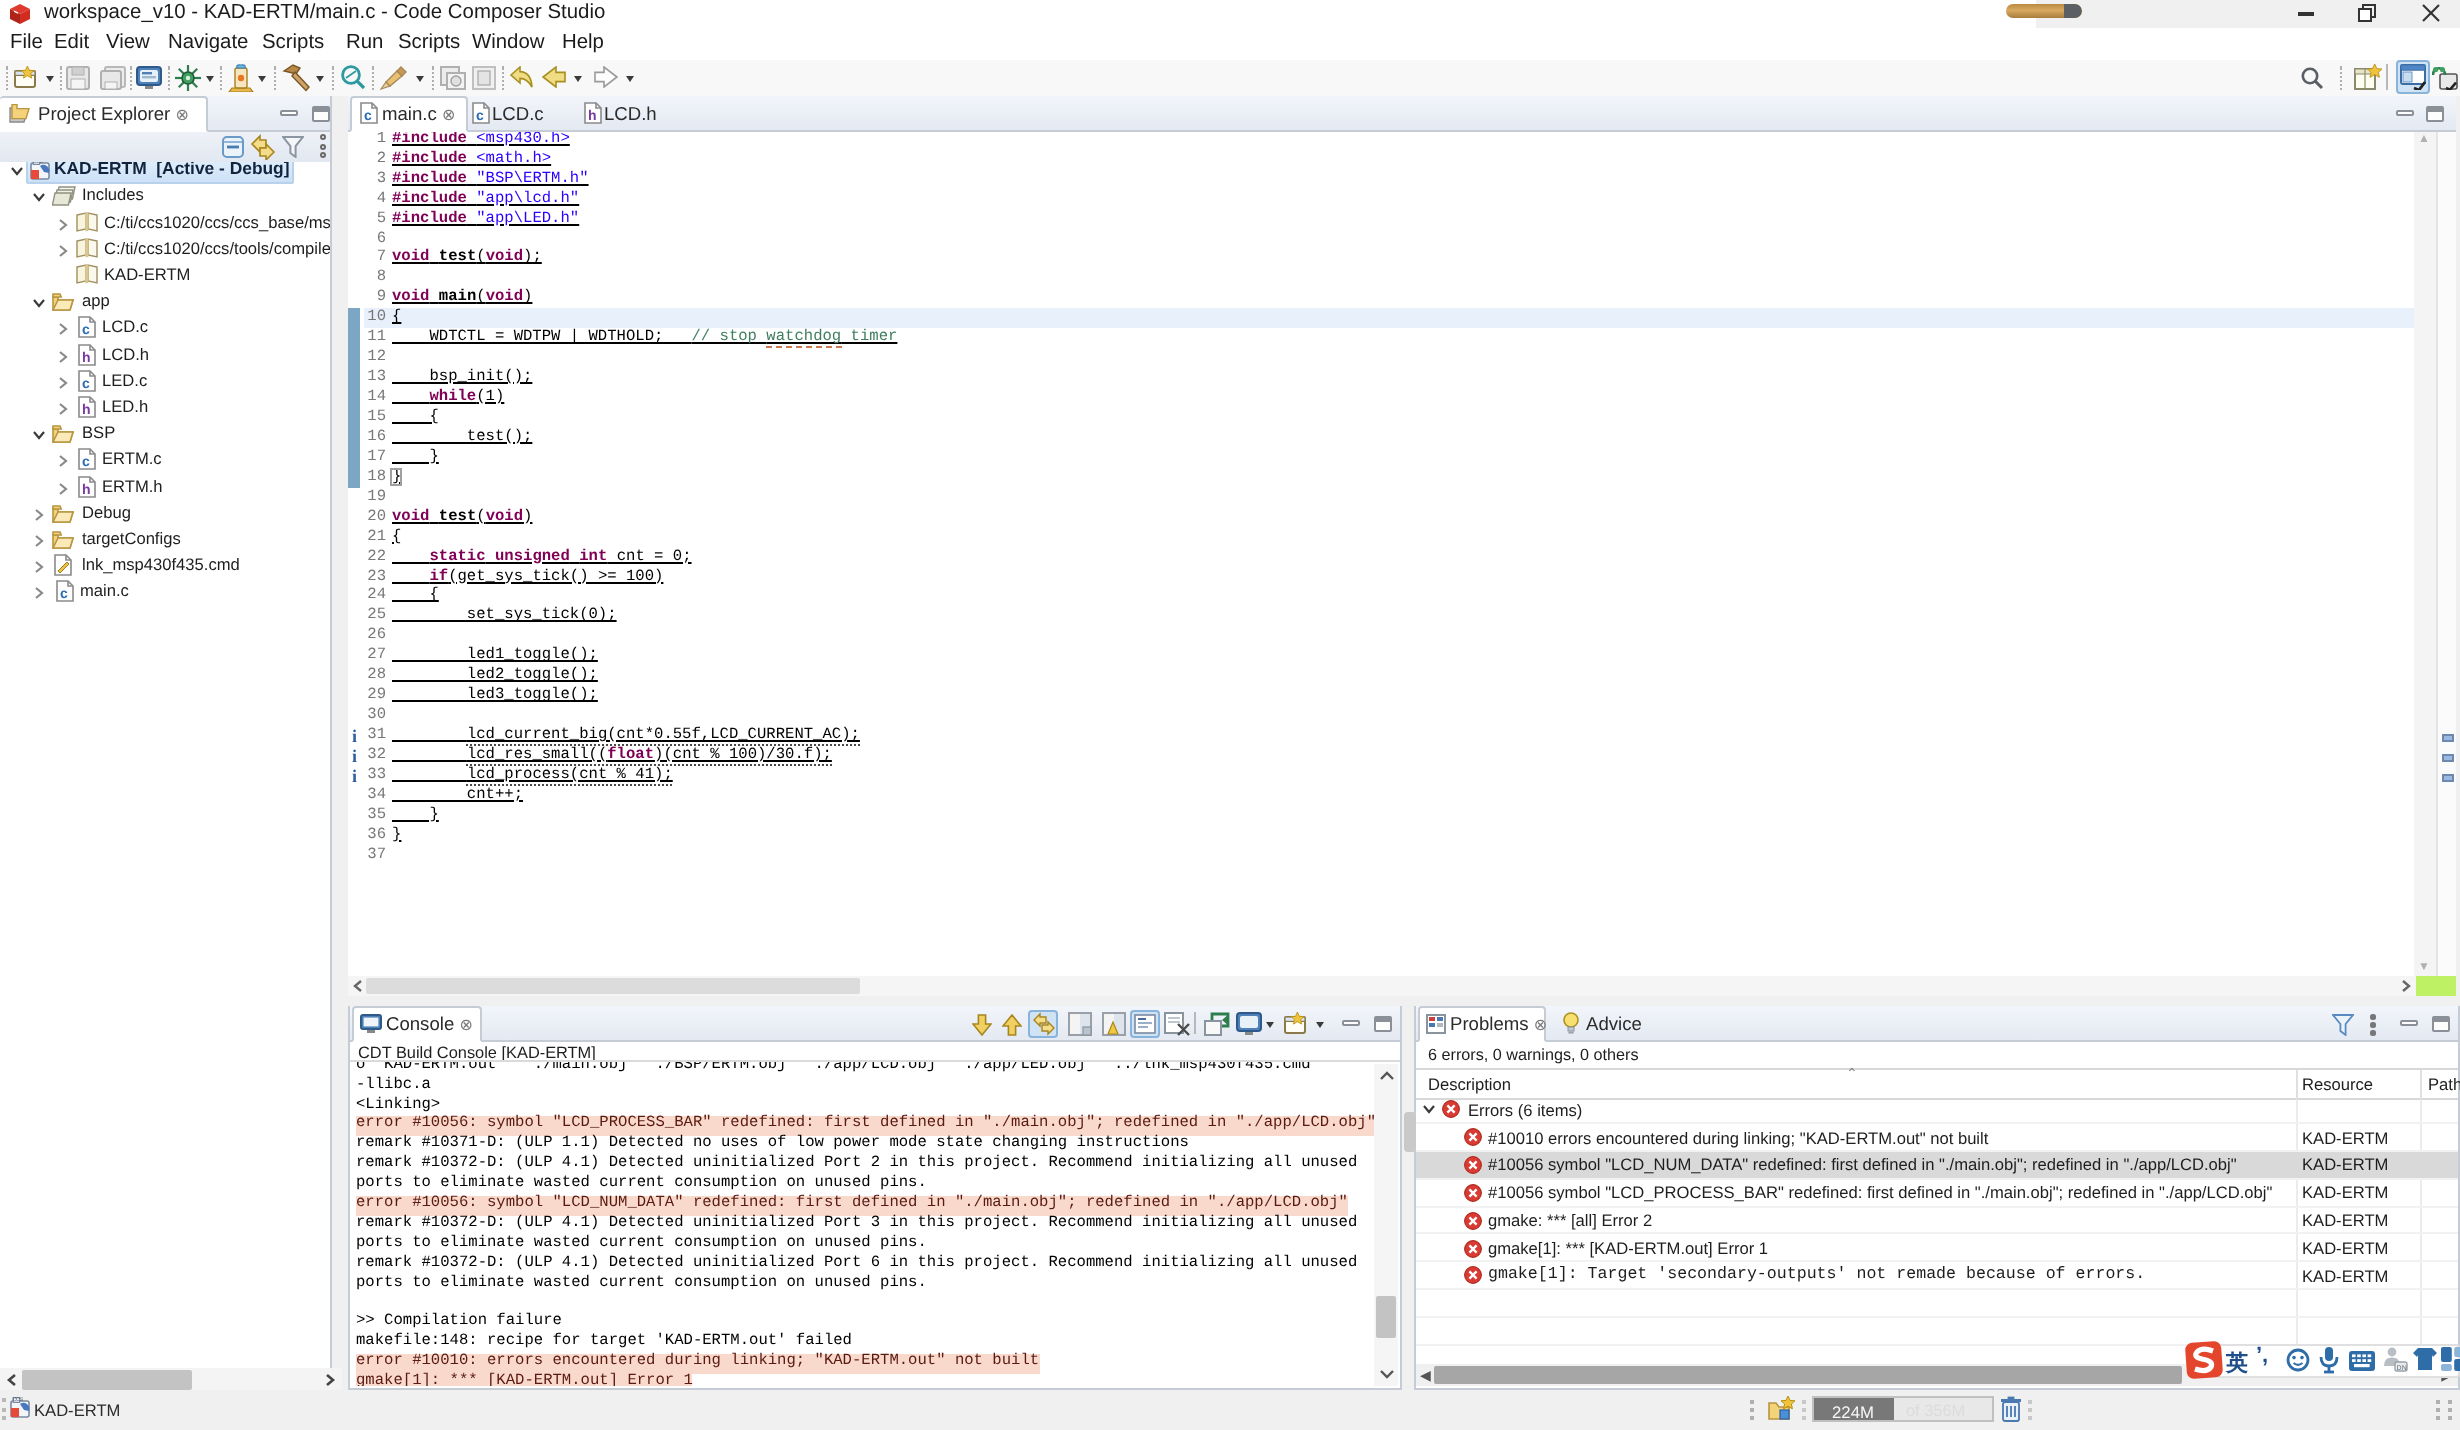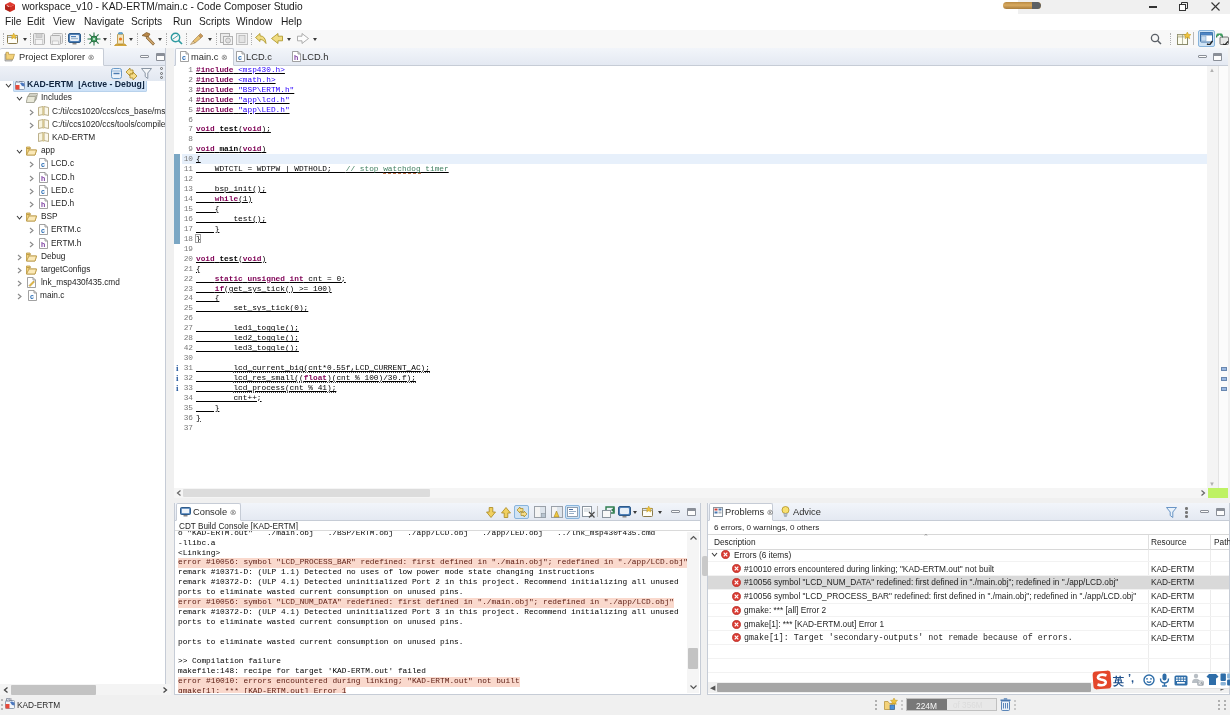--- a/index.html
+++ b/index.html
@@ -509,21 +509,21 @@
 <div class="codeline" style="top:217.51px;">    <span class="kw">if</span>(get_sys_tick() &gt;= 100)</div>
 <div class="lnum" style="top:227.45px;">24</div>
 <div class="codeline" style="top:227.45px;">    {</div>
 <div class="lnum" style="top:237.39px;">25</div>
 <div class="codeline" style="top:237.39px;">        set_sys_tick(0);</div>
 <div class="lnum" style="top:247.33px;">26</div>
 <div class="lnum" style="top:257.27px;">27</div>
 <div class="codeline" style="top:257.27px;">        led1_toggle();</div>
 <div class="lnum" style="top:267.21px;">28</div>
 <div class="codeline" style="top:267.21px;">        led2_toggle();</div>
-<div class="lnum" style="top:277.15px;">42</div>
+<div class="lnum" style="top:277.15px;">29</div>
 <div class="codeline" style="top:277.15px;">        led3_toggle();</div>
 <div class="lnum" style="top:287.09px;">30</div>
 <div class="lnum" style="top:297.03px;">31</div>
 <div class="codeline" style="top:297.03px;">        <span class="dotted">lcd_current_big(cnt*0.55f,LCD_CURRENT_AC);</span></div>
 <div class="lnum" style="top:306.97px;">32</div>
 <div class="codeline" style="top:306.97px;">        <span class="dotted">lcd_res_small((<span class="kw">float</span>)(cnt % 100)/30.f);</span></div>
 <div class="lnum" style="top:316.91px;">33</div>
 <div class="codeline" style="top:316.91px;">        <span class="dotted">lcd_process(cnt % 41);</span></div>
 <div class="lnum" style="top:326.85px;">34</div>
 <div class="codeline" style="top:326.85px;">        cnt++;</div>
@@ -628,20 +628,21 @@
 <div class="conline" style="top:-2.25px;">o "KAD-ERTM.out"   ./main.obj   ./BSP/ERTM.obj   ./app/LCD.obj   ./app/LED.obj   ../lnk_msp430f435.cmd</div>
 <div class="conline" style="top:7.64px;">-llibc.a</div>
 <div class="conline" style="top:17.53px;">&lt;Linking&gt;</div>
 <div class="conline errline" style="top:27.42px;">error #10056: symbol "LCD_PROCESS_BAR" redefined: first defined in "./main.obj"; redefined in "./app/LCD.obj"</div>
 <div class="conline" style="top:37.31px;">remark #10371-D: (ULP 1.1) Detected no uses of low power mode state changing instructions</div>
 <div class="conline" style="top:47.20px;">remark #10372-D: (ULP 4.1) Detected uninitialized Port 2 in this project. Recommend initializing all unused</div>
 <div class="conline" style="top:57.09px;">ports to eliminate wasted current consumption on unused pins.</div>
 <div class="conline errline" style="top:66.98px;">error #10056: symbol "LCD_NUM_DATA" redefined: first defined in "./main.obj"; redefined in "./app/LCD.obj"</div>
 <div class="conline" style="top:76.87px;">remark #10372-D: (ULP 4.1) Detected uninitialized Port 3 in this project. Recommend initializing all unused</div>
 <div class="conline" style="top:86.76px;">ports to eliminate wasted current consumption on unused pins.</div>
+<div class="conline" style="top:96.65px;">remark #10372-D: (ULP 4.1) Detected uninitialized Port 6 in this project. Recommend initializing all unused</div>
 <div class="conline" style="top:106.54px;">ports to eliminate wasted current consumption on unused pins.</div>
 <div class="conline" style="top:116.43px;"></div>
 <div class="conline" style="top:126.32px;">&gt;&gt; Compilation failure</div>
 <div class="conline" style="top:136.21px;">makefile:148: recipe for target 'KAD-ERTM.out' failed</div>
 <div class="conline errline" style="top:146.10px;">error #10010: errors encountered during linking; "KAD-ERTM.out" not built</div>
 <div class="conline errline" style="top:155.99px;">gmake[1]: *** [KAD-ERTM.out] Error 1</div>
   </div>
   <div id="convsb">
     <svg style="left:3px;top:3px;position:absolute" width="7" height="6" viewBox="0 0 7 6">
         <path d="M0.5 4.5 L3.5 1.5 L6.5 4.5" fill="none" stroke="#555" stroke-width="1.2"></path>

